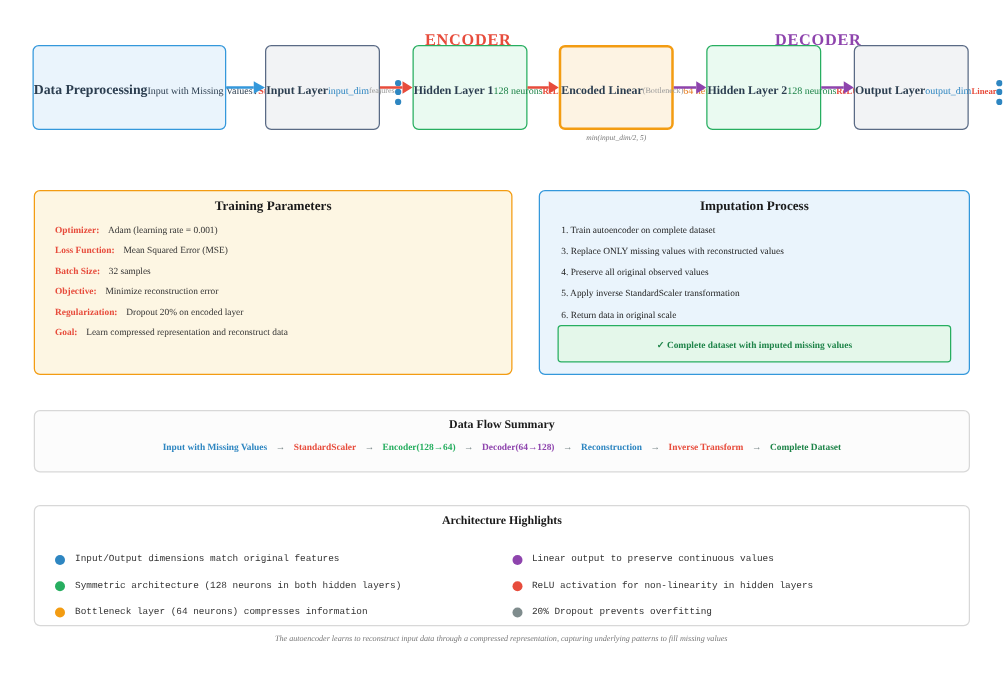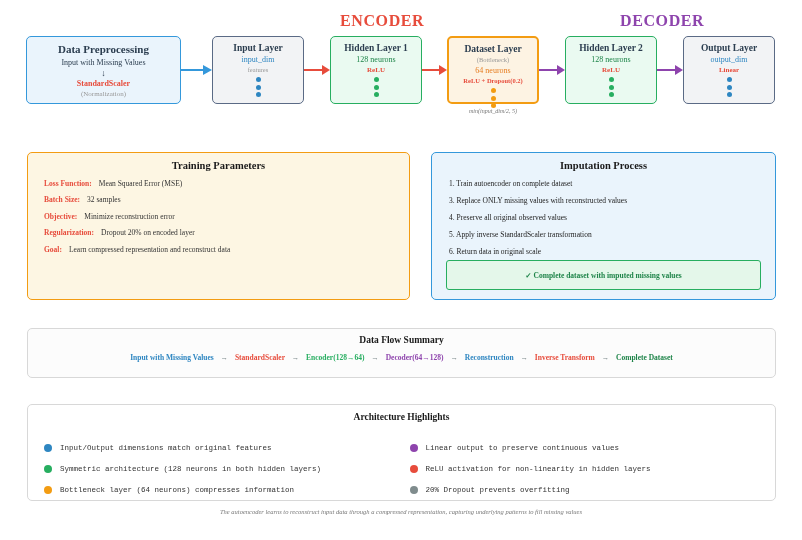--- a/index.html
+++ b/index.html
@@ -8,31 +8,31 @@
     background: #ffffff;
     font-family: "Liberation Serif", "DejaVu Serif", serif;
     overflow: hidden;
   }
   .page { position: relative; width: 802px; height: 540px; background:#fff; }
 
   
   .net { position:absolute; left:0; top:0; width:802px; height:140px; }
 
   .sectlabel {
-    position:absolute; top:12px;
+    position:absolute; top:24px;
     font-family:"Liberation Serif", serif;
-    font-weight:bold; font-size:16px; letter-spacing:.6px;
+    font-weight:bold; font-size:13px; letter-spacing:.6px;
   }
   .sectlabel.enc { left:340px; color:#e74c3c; }
   .sectlabel.dec { left:620px; color:#8e44ad; }
 
   .lbox {
     position:absolute; top:36px; height:68px;
     border-radius:5px; border:1.6px solid #888;
-    display:flex; flex-direction:column; align-items:center;
+    display:flex; align-items:center;
     padding-top:5px; background:#fafafa;
   }
   .lbox .t {
     font-weight:bold; font-size:9.5px; color:#2c3e50; line-height:12px;
     white-space:nowrap;
   }
   .lbox .s1 { font-size:8px; line-height:11px; white-space:nowrap; }
   .lbox .s2 { font-size:6.5px; line-height:10px; white-space:nowrap; color:#999; }
   .lbox .s3 { font-size:7px; font-weight:bold; line-height:10px; white-space:nowrap; }
   .dots { margin-top:2px; display:flex; flex-direction:column; gap:2.5px; align-items:center; }
@@ -216,21 +216,21 @@
           <i></i>
         </div>
     </div>
 
     <div class="arr" id="arr3">
       <span class="shaft"></span>
       <span class="head"></span>
     </div>
 
     <div class="lbox" id="box-enc">
-      <div class="t">Dataset Layer</div>
+      <div class="t">Encoded Linear</div>
       <div class="s2">(Bottleneck)</div>
       <div class="s1">64 neurons</div>
       <div class="s3">ReLU + Dropout(0.2)</div>
       <div class="dots">
           <i></i>
           <i></i>
           <i></i>
         </div>
     </div>
     <div class="enc-note">min(input_dim/2, 5)</div>
@@ -263,20 +263,23 @@
       <div class="dots">
           <i></i>
           <i></i>
           <i></i>
         </div>
     </div>
   </div>
 
   <div class="panel" id="p-train">
     <h2>Training Parameters</h2>
+    <div class="prow">
+      <span class="k">Optimizer:</span><span class="v">Adam (learning rate = 0.001)</span>
+    </div>
     <div class="prow">
       <span class="k">Loss Function:</span><span class="v">Mean Squared Error (MSE)</span>
     </div>
     <div class="prow">
       <span class="k">Batch Size:</span><span class="v">32 samples</span>
     </div>
     <div class="prow">
       <span class="k">Objective:</span><span class="v">Minimize reconstruction error</span>
     </div>
     <div class="prow">

